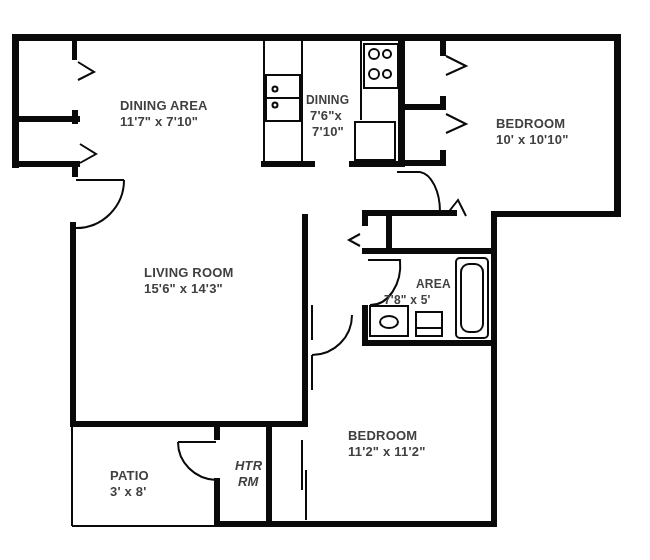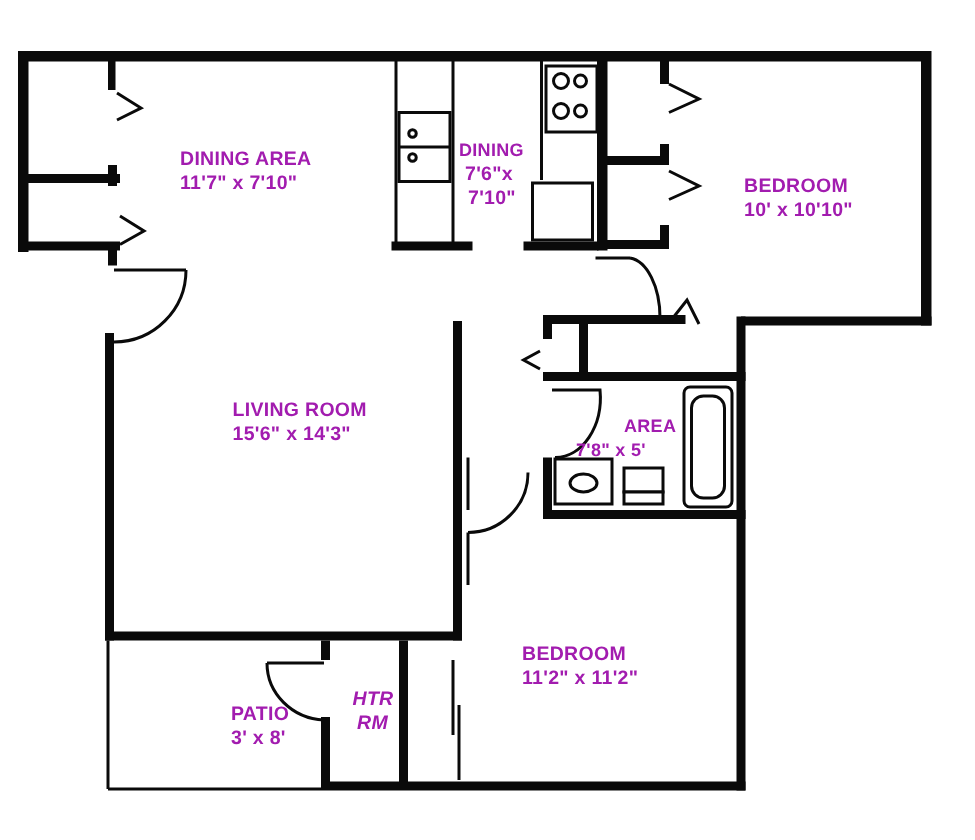--- a/index.html
+++ b/index.html
@@ -1,18 +1,18 @@
 <!DOCTYPE html>
 <html><head>
 <meta charset="utf-8">
 <style>
   html, body { margin: 0; padding: 0; background: #ffffff; }
   body { width: 650px; height: 560px; position: relative; overflow: hidden; font-family: "Liberation Sans", sans-serif; }
   #plan { position: absolute; left: 0; top: 0; }
-  .lbl { position: absolute; font-family: "Liberation Sans", sans-serif; font-weight: bold; color: #a21caf; font-size: 13px; line-height: 16px; white-space: nowrap; letter-spacing: 0.2px; }
+  .lbl { position: absolute; font-family: "Liberation Sans", sans-serif; font-weight: bold; color: #404040; font-size: 13px; line-height: 16px; white-space: nowrap; letter-spacing: 0.2px; }
   .lbl .dim { display: block; font-size: 13px; }
   .wall { fill: #0a0a0a; }
   .thin { stroke: #0a0a0a; stroke-width: 2; fill: none; }
   .fix { stroke: #0a0a0a; stroke-width: 2; fill: #fff; }
 </style>
 </head>
 <body>
 
 <svg id="plan" width="650" height="560" viewBox="0 0 650 560">
 
@@ -127,36 +127,36 @@
   <span>DINING</span>
   <span class="dim" style="padding-left:4px">7'6"x</span>
   <span class="dim" style="padding-left:6px">7'10"</span>
 </div>
 
 <div class="lbl" style="left:496px; top:116px;">
   <span>BEDROOM</span>
   <span class="dim">10' x 10'10"</span>
 </div>
 
-<div class="lbl" style="left:155px; top:265px;">
+<div class="lbl" style="left:144px; top:265px;">
   <span>LIVING ROOM</span>
   <span class="dim">15'6" x 14'3"</span>
 </div>
 
 <div class="lbl" style="left:410px; top:276px; font-size:12px;">
   <span style="padding-left:6px">AREA</span>
   <span class="dim" style="margin-left:-26px; font-size:12px;">7'8" x 5'</span>
 </div>
 
 <div class="lbl" style="left:348px; top:428px;">
   <span>BEDROOM</span>
   <span class="dim">11'2" x 11'2"</span>
 </div>
 
-<div class="lbl" style="left:110px; top:468px;margin-left:44px;">
+<div class="lbl" style="left:110px; top:468px;">
   <span>PATIO</span>
   <span class="dim">3' x 8'</span>
 </div>
 
 <div class="lbl" style="left:235px; top:458px;font-style:italic;">
   <span>HTR</span>
   <span class="dim" style="padding-left:3px">RM</span>
 </div>
 
 </body></html>

